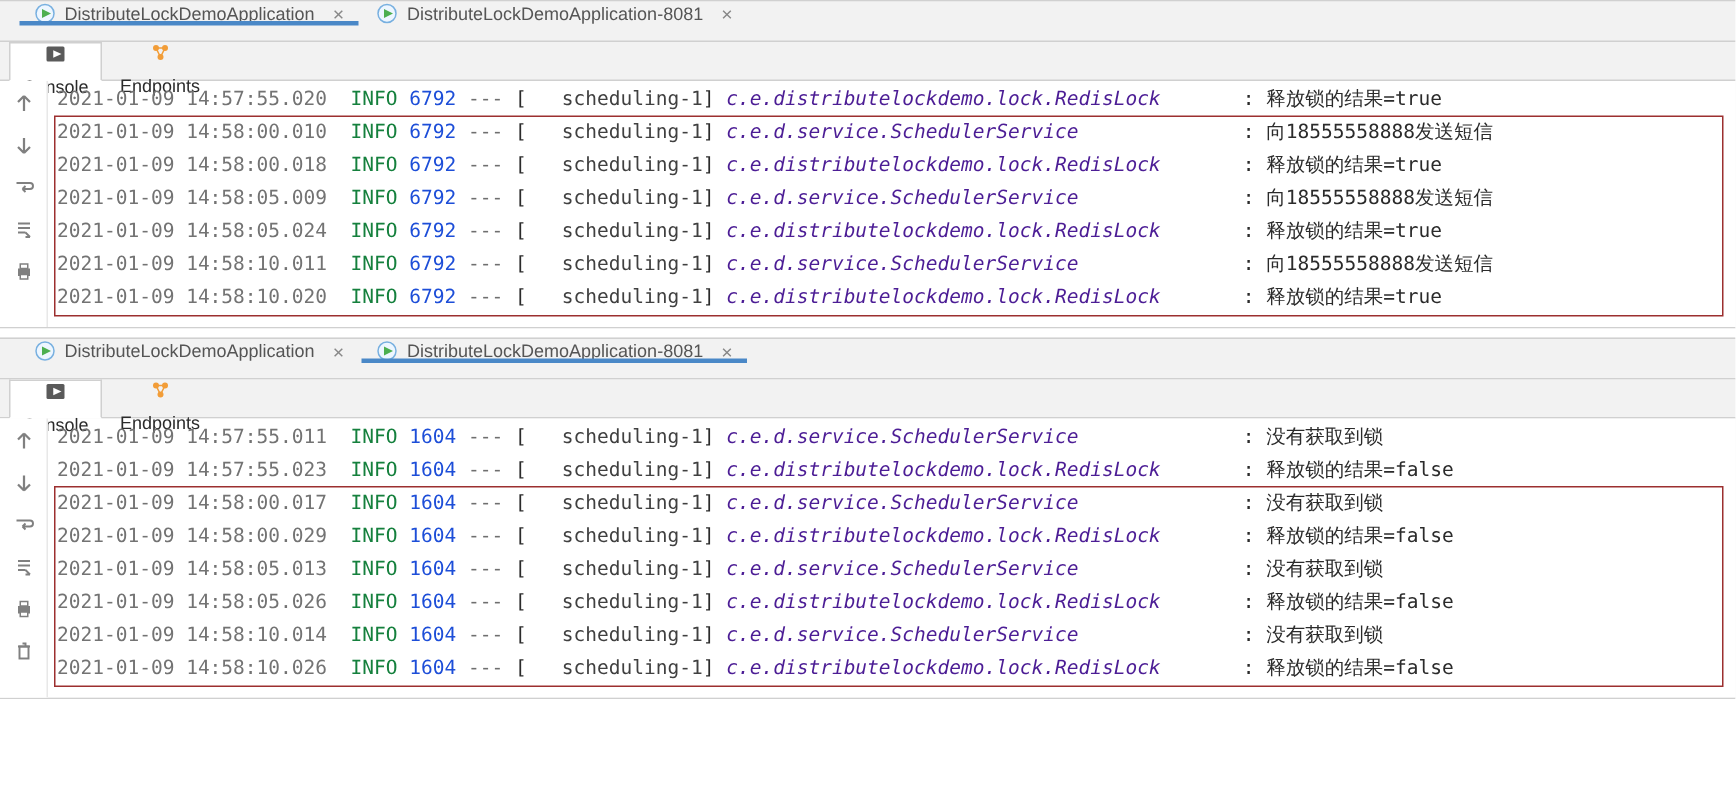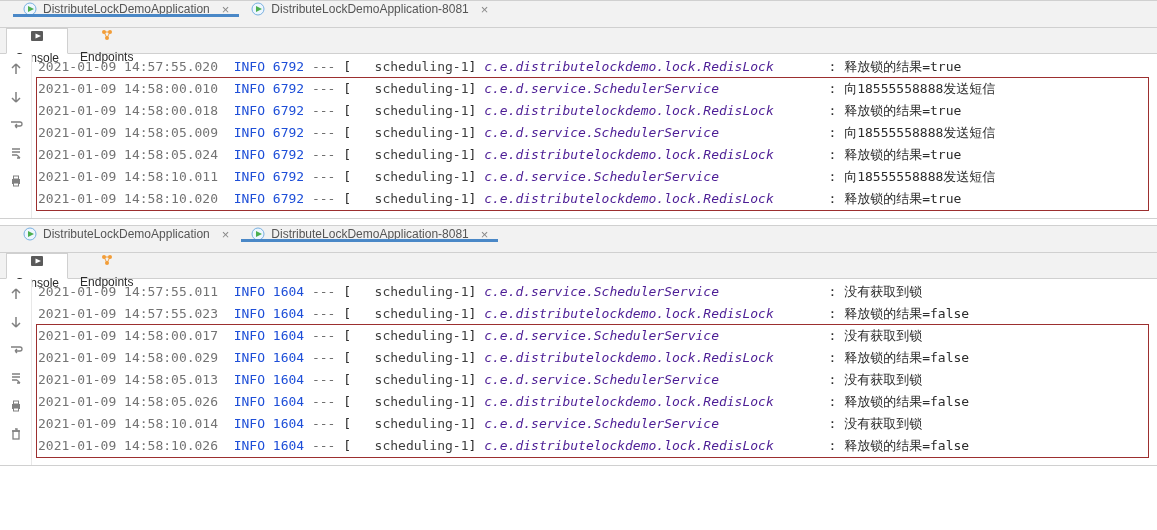--- a/index.html
+++ b/index.html
@@ -101,21 +101,21 @@
     padding: 2px 6px 8px 6px;
     font-family: "Consolas", "Menlo", monospace;
     font-size: 13px;
     line-height: 22px;
     white-space: pre;
     position: relative;
     min-height: 40px;
   }
   .logline { display:block; }
   .ts { color: #737373; }
-  .lvl { color: #1d4ed8; }
+  .lvl { color: #15803d; }
   .pid { color: #1d4ed8; }
   .dash { color: #6f6f6f; }
   .brkt { color: #2b2b2b; }
   .thr { color: #404040; }
   .cls { color: #4c1d95; font-style: italic; }
   .col { color: #2b2b2b; }
   .msg { color: #2b2b2b; }
   .hlbox {
     position: absolute;
     border: 1px solid #9c2f2f;

